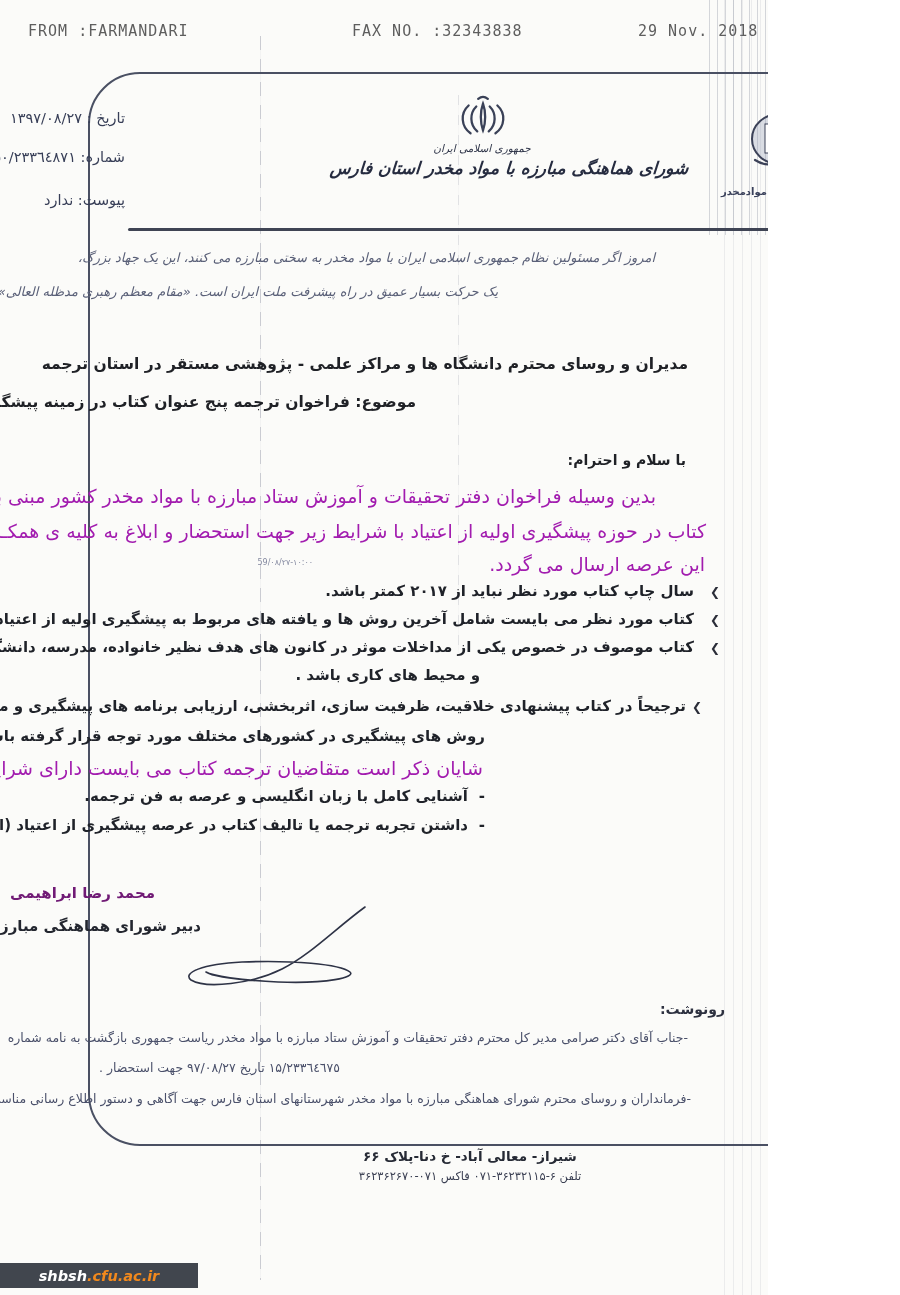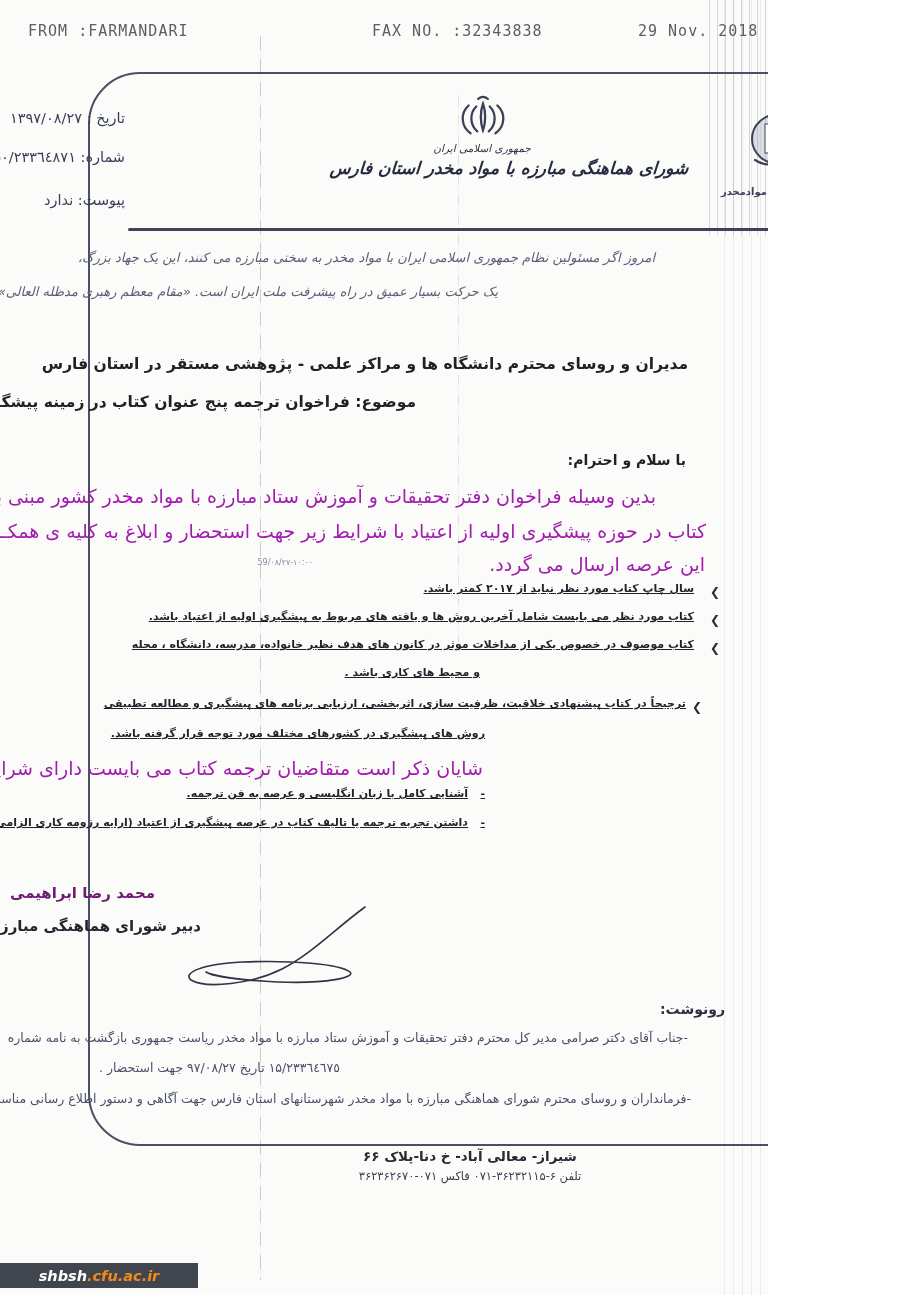--- a/index.html
+++ b/index.html
@@ -43,21 +43,21 @@
   .meta{direction:rtl; text-align:right; font-size:14.5px; color:#373e57; white-space:nowrap;}
   .country{font-size:10.5px; font-style:italic; color:#2f3549; text-align:center;}
   .council{font-size:17px; font-weight:bold; font-style:italic; color:#262c40; text-align:center; white-space:nowrap; transform:skewX(-4deg);}
   .hq-cap{font-size:10px; font-weight:bold; color:#39405a; text-align:center; white-space:nowrap;}
   .rule{left:128px; top:228px; width:704px; height:3px; background:#3f4454; border-radius:2px;}
   
   .quote{direction:rtl; font-size:13px; font-style:italic; color:#5a6078; white-space:nowrap;}
   
   .h-bold{direction:rtl; font-weight:bold; font-size:15.5px; color:#1f2126; white-space:nowrap;}
   .body-t{direction:rtl; font-size:19px; color:#a21caf; white-space:nowrap;}
-  .b-item{direction:rtl; font-weight:bold; font-size:11px; color:#1f2229; white-space:nowrap;text-decoration:underline;}
+  .b-item{direction:rtl; font-weight:bold; font-size:15px; color:#1f2229; white-space:nowrap;}
   .marker{font-size:12px; font-weight:bold; color:#2a2d38;}
   .stamp{direction:ltr; font-size:8px; color:#8489a0; letter-spacing:.5px;}
   
   .sig-name{direction:rtl; font-weight:bold; font-size:15px; color:#701a75; white-space:nowrap;}
   .sig-title{direction:rtl; font-weight:bold; font-size:15px; color:#23262f; white-space:nowrap;}
   
   .cc-label{direction:rtl; font-weight:bold; font-size:14px; color:#2d3140; white-space:nowrap;}
   .cc-line{direction:rtl; font-size:12.5px; color:#4a506a; white-space:nowrap;text-align:right;}
   
   .footer-wrap{left:240px; top:1148px; width:460px; text-align:center; direction:rtl;}
@@ -72,21 +72,21 @@
   }
   .wm .w{color:#ffffff;}
   .wm .o{color:#f2891d;}
 </style>
 </head>
 <body>
 
 <div class="page">
 
   <div class="abs fax" style="left:28px; top:22px;">FROM :FARMANDARI</div>
-  <div class="abs fax" style="left:372px; top:22px;">FAX NO. :32343838</div>
+  <div class="abs fax" style="left:352px; top:22px;">FAX NO. :32343838</div>
   <div class="abs fax" style="left:638px; top:22px;">29 Nov. 2018 10:21 P 2</div>
 
   <div class="abs noise-band-full"></div>
   <div class="abs noise-band"></div>
   <div class="abs fold1"></div>
   <div class="abs fold2"></div>
 
   <div class="abs frame"></div>
 
   <div class="abs meta" style="right:643px; top:110px;">تاریخ : ۱۳۹۷/۰۸/۲۷</div>
@@ -125,21 +125,21 @@
       </g>
     </svg>
   </div>
   <div class="abs hq-cap" style="left:714px; top:186px; width:132px;">ستاد مبارزه با موادمخدر</div>
 
   <div class="abs rule"></div>
 
   <div class="abs quote" style="right:113px; top:250px;">امروز اگر مسئولین نظام جمهوری اسلامی ایران با مواد مخدر به سختی مبارزه می کنند، این یک جهاد بزرگ،</div>
   <div class="abs quote" style="right:270px; top:284px;">یک حرکت بسیار عمیق در راه پیشرفت ملت ایران است. «مقام معظم رهبری مدظله العالی»</div>
 
-  <div class="abs h-bold" style="right:80px;  top:355px;">مدیران و روسای محترم دانشگاه ها و مراکز علمی - پژوهشی مستقر در استان فارس</div>
+  <div class="abs h-bold" style="right:80px;  top:355px;">مدیران و روسای محترم دانشگاه ها و مراکز علمی - پژوهشی مستقر در استان ترجمه</div>
   <div class="abs h-bold" style="right:352px; top:393px;">موضوع: فراخوان ترجمه پنج عنوان کتاب در زمینه پیشگیری اولیه از اعتیاد</div>
 
   <div class="abs h-bold" style="right:82px; top:452px; font-size:14px;">با سلام و احترام:</div>
 
   <div class="abs body-t" style="right:112px; top:485px;">بدین وسیله فراخوان دفتر تحقیقات و آموزش ستاد مبارزه با مواد مخدر کشور مبنی بر ترجمه ۵ عنـوان</div>
   <div class="abs body-t" style="right:62px;  top:520px;">کتاب در حوزه پیشگیری اولیه از اعتیاد با شرایط زیر جهت استحضار و ابلاغ به کلیه ی همکـاران و علاقمنـد در</div>
   <div class="abs body-t" style="right:63px;  top:553px;">این عرصه ارسال می گردد.</div>
   <div class="abs stamp" style="right:455px; top:558px;">59/۰۸/۲۷-۱۰:۰۰</div>
 
   <div class="abs marker" style="right:48px; top:585px;">❮</div>

